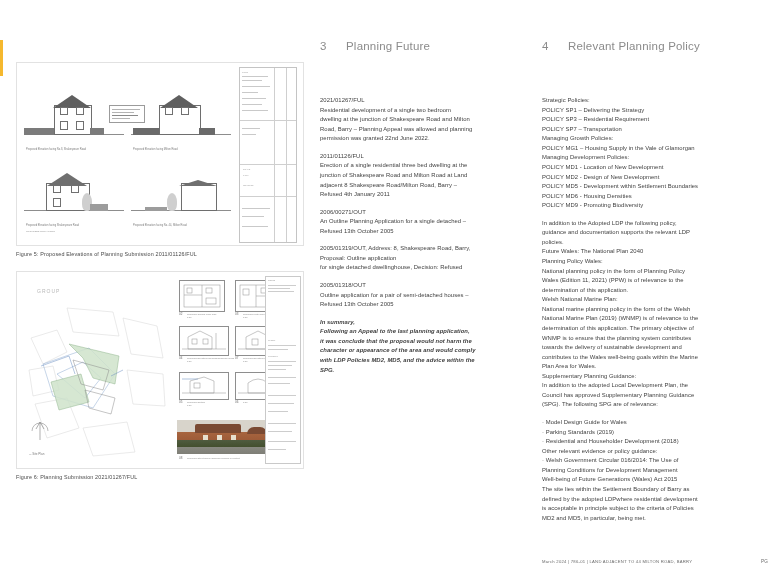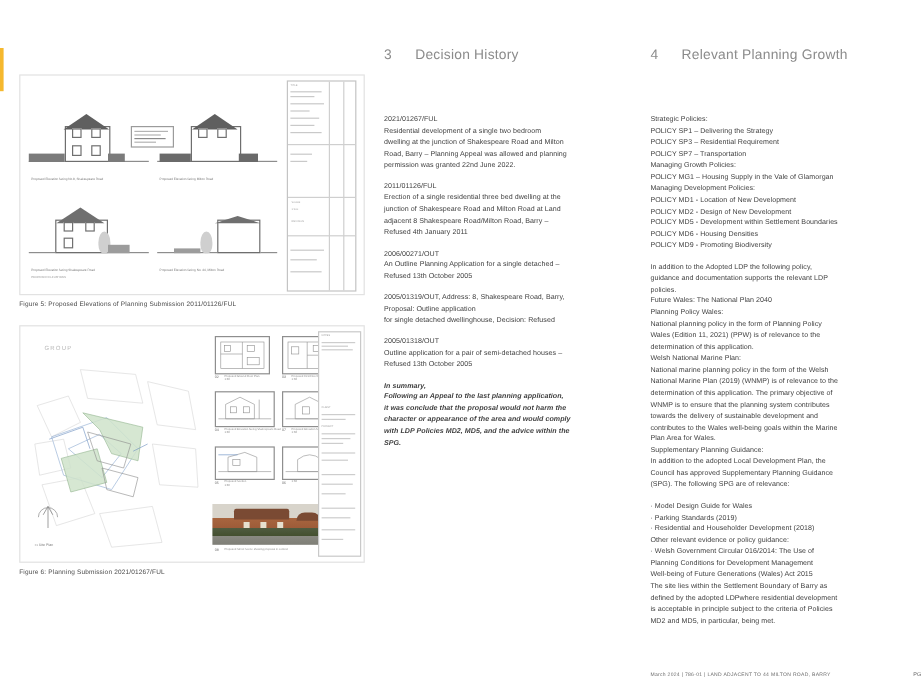--- a/index.html
+++ b/index.html
@@ -546,21 +546,21 @@
           <div class="tb-line" style="top:172px; width:18px;"></div>
         </div>
       </div>
       <div class="figure-caption">Figure 6: Planning Submission 2021/01267/FUL</div>
     </div>
   </div>
 
   <div class="col col-3">
     <div class="col-head">
       <span class="col-num">3</span>
-      <span class="col-title">Decision History</span>
+      <span class="col-title">Planning Future</span>
     </div>
 
     <div class="body-text">
 
       <div class="para">
         <div class="nowrap-block">2021/01267/FUL</div>
         <div class="nowrap-block">Residential development of a single two bedroom
 dwelling at the junction of Shakespeare Road and Milton
 Road, Barry – Planning Appeal was allowed and planning
 permission was granted 22nd June 2022.</div>
@@ -599,21 +599,21 @@
 character or appearance of the area and would comply
 with LDP Policies MD2, MD5, and the advice within the
 SPG.</div>
       </div>
     </div>
   </div>
 
   <div class="col col-4">
     <div class="col-head">
       <span class="col-num">4</span>
-      <span class="col-title">Relevant Planning Growth</span>
+      <span class="col-title">Relevant Planning Policy</span>
     </div>
 
     <div class="body-text">
       <div class="para nowrap-block">Strategic Policies:
 POLICY SP1 – Delivering the Strategy
 POLICY SP3 – Residential Requirement
 POLICY SP7 – Transportation
 Managing Growth Policies:
 POLICY MG1 – Housing Supply in the Vale of Glamorgan
 Managing Development Policies:

